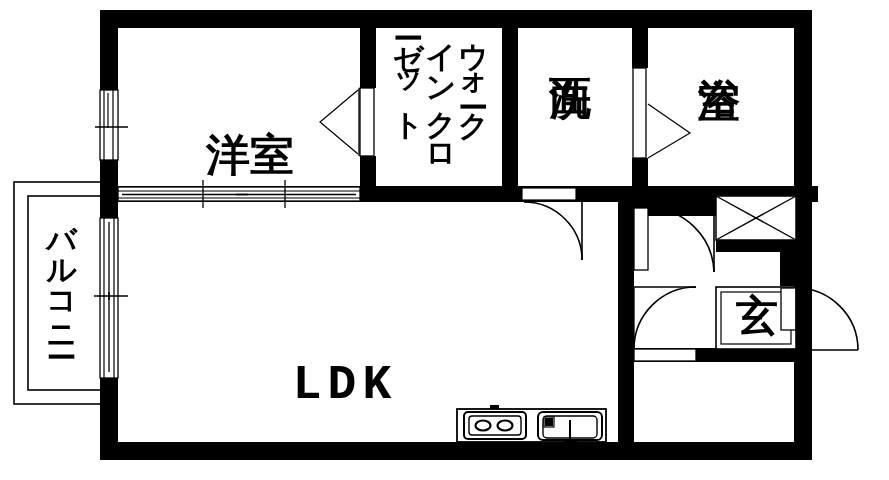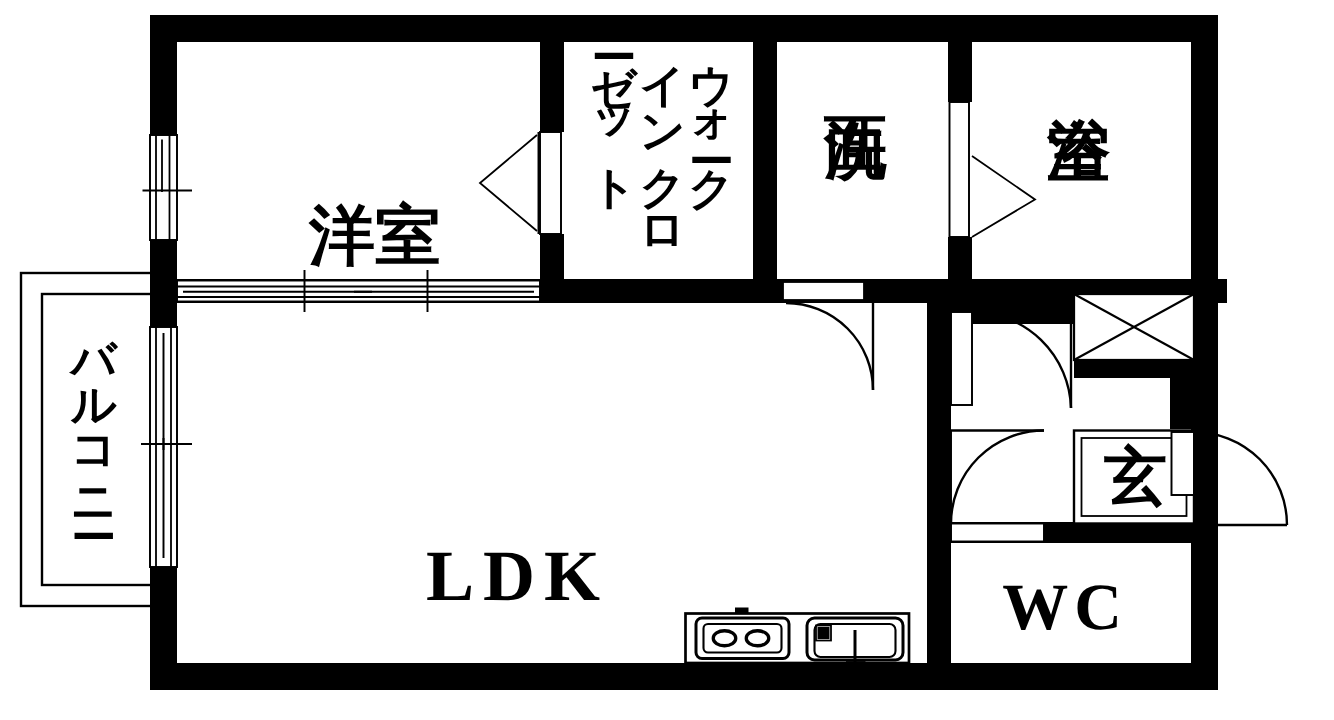--- a/index.html
+++ b/index.html
@@ -27,21 +27,21 @@
   .label {
     position: absolute;
     color: #000000;
     font-weight: bold;
     line-height: 1.0;
     white-space: pre;
     text-align: center;
     letter-spacing: 0px;
   }
   .label-h {
-    font-family: Liberation Serif, serif;
+    font-family: Liberation Mono, monospace;
   }
   .label-v {
     writing-mode: vertical-rl;
     text-orientation: upright;
     font-family: "DejaVu Sans", "Liberation Sans", sans-serif;
     line-height: 1.05;
   }
 </style>
 </head>
 <body>
@@ -215,15 +215,14 @@
 
   <div class="label label-h" style="left:250px; top:265px; width:190px; font-size:48px;">
     <div style="letter-spacing:6px;">LDK</div>
     
   </div>
 
   <div class="label label-v" style="left:46px; top:205px; font-size:30px;">バルコニー</div>
 
   <div class="label label-h" style="left:733px; top:298px; width:48px; font-size:42px;">玄</div>
 
-  <div class="label label-h" style="left:635px; top:383px; width:150px; font-size:44px; letter-spacing:4px;">WC</div>
 
 </div>
 
 </body></html>

